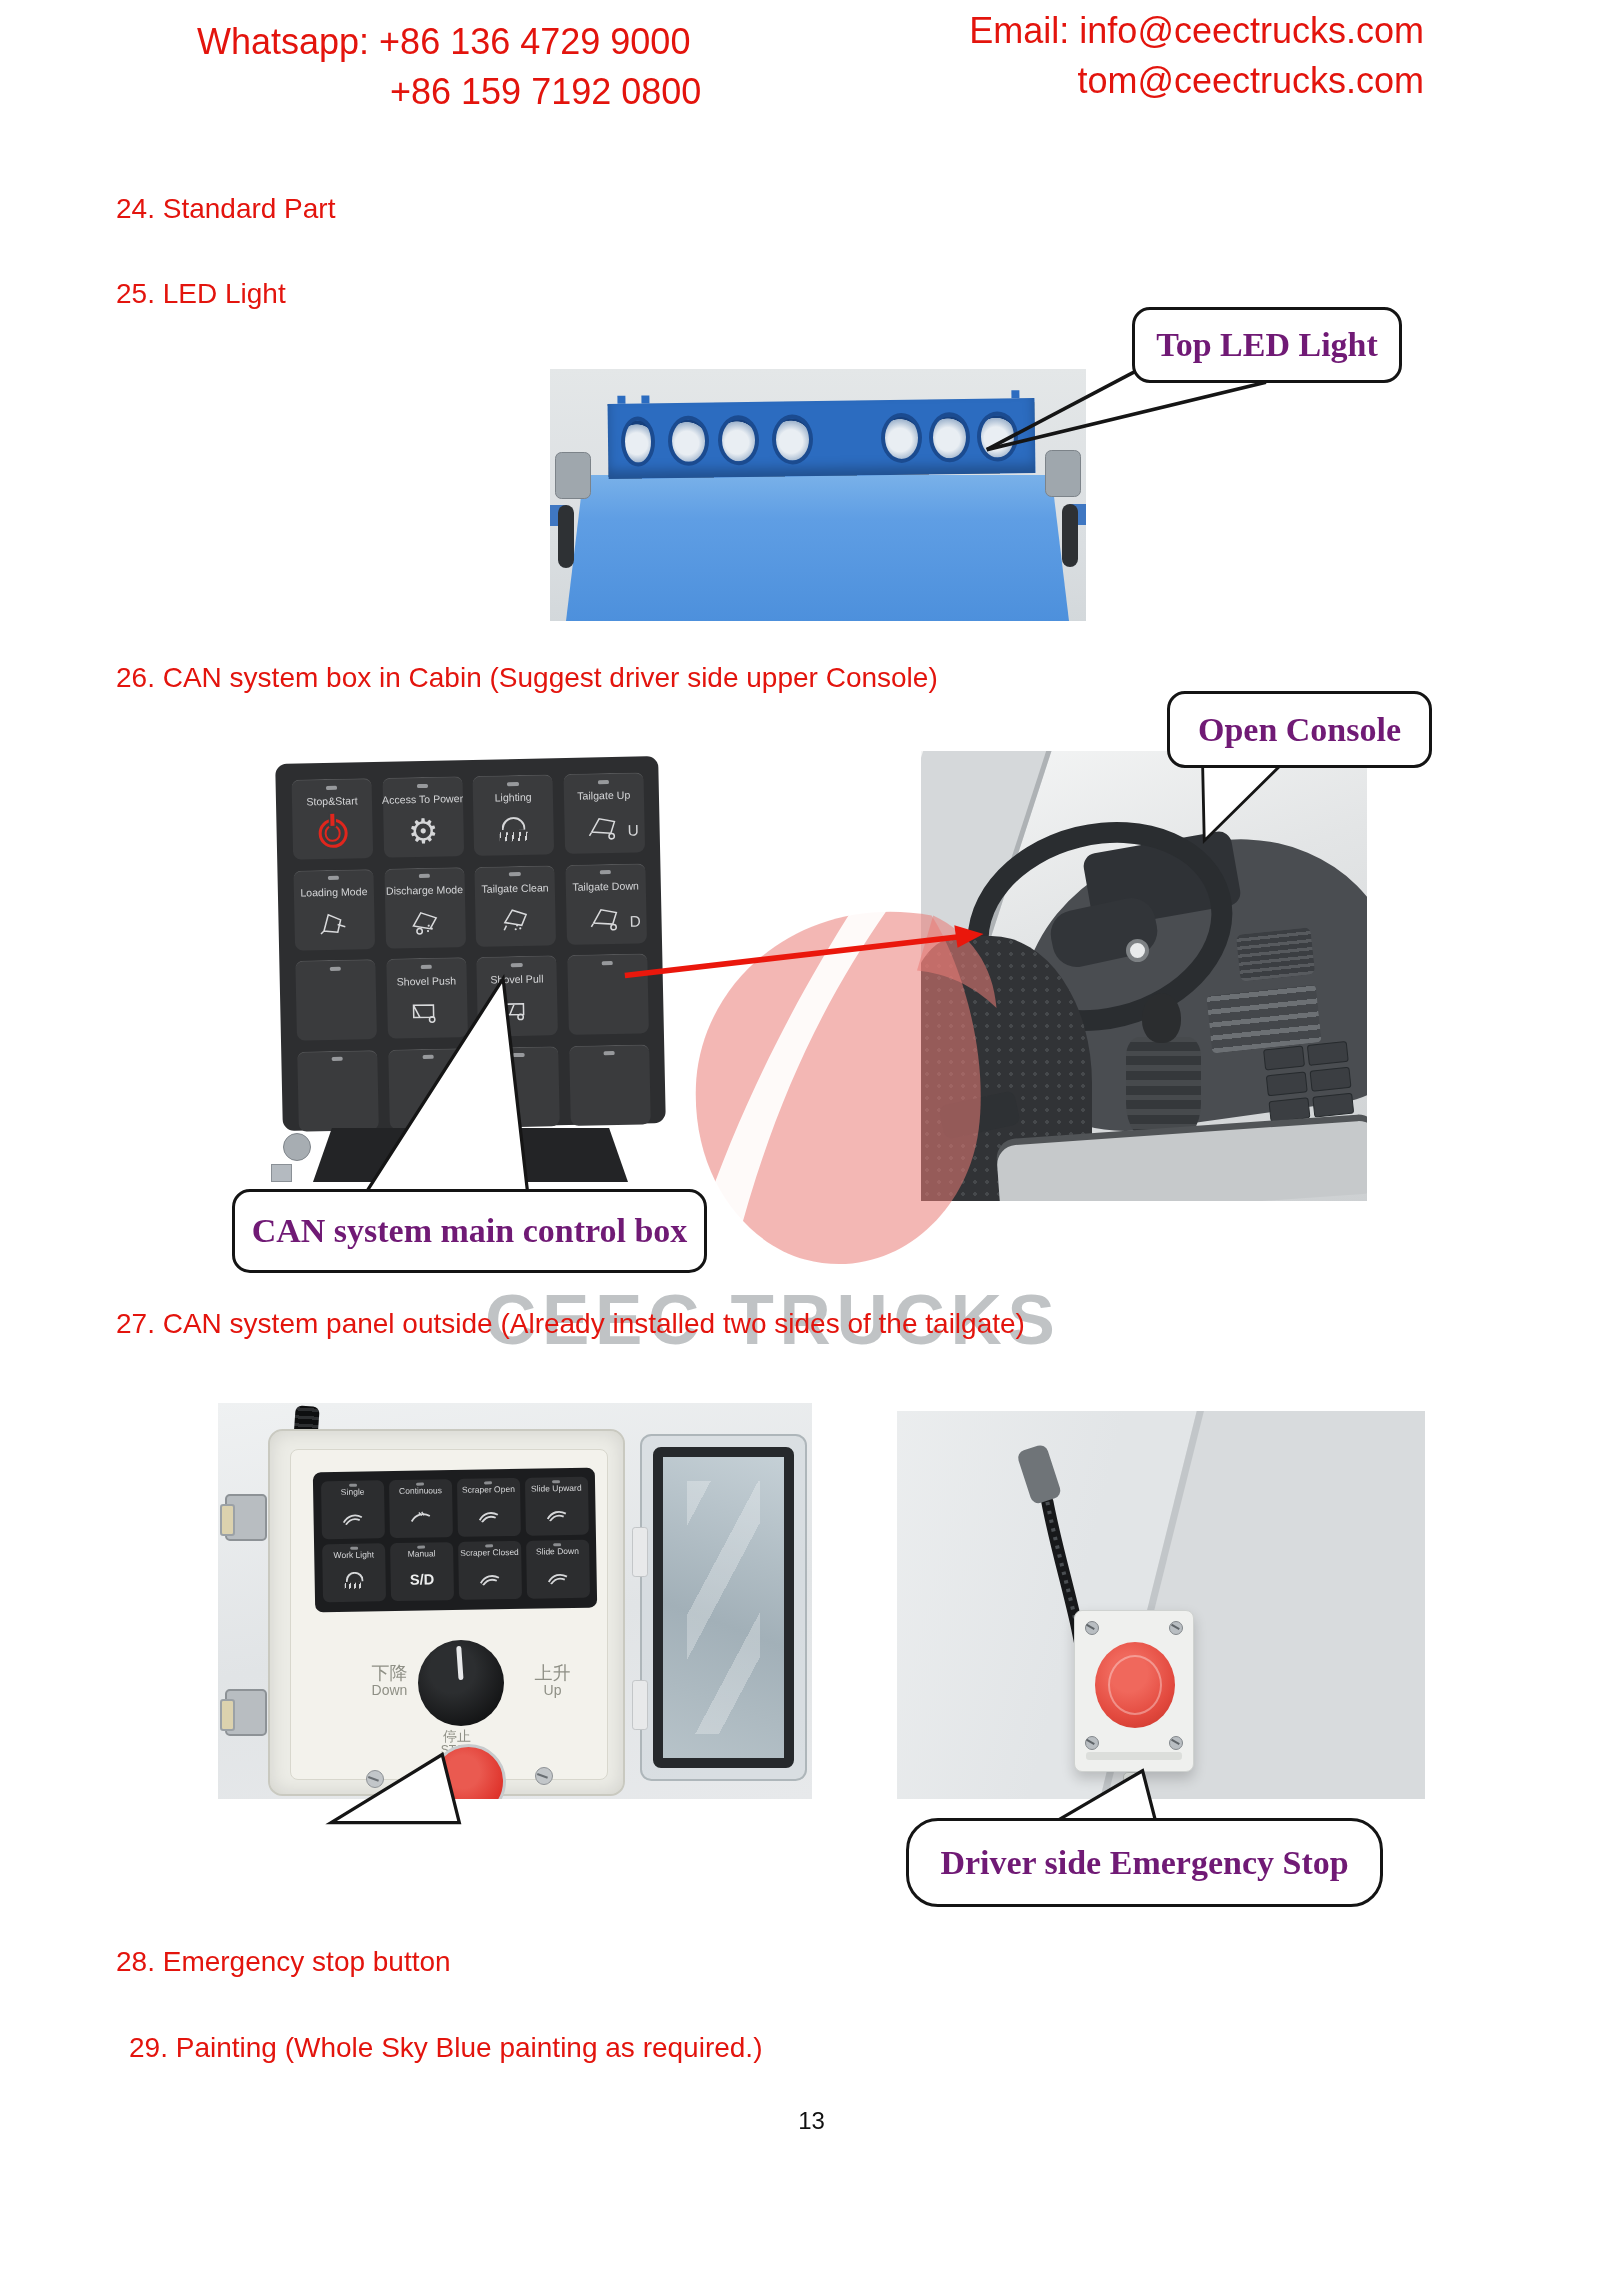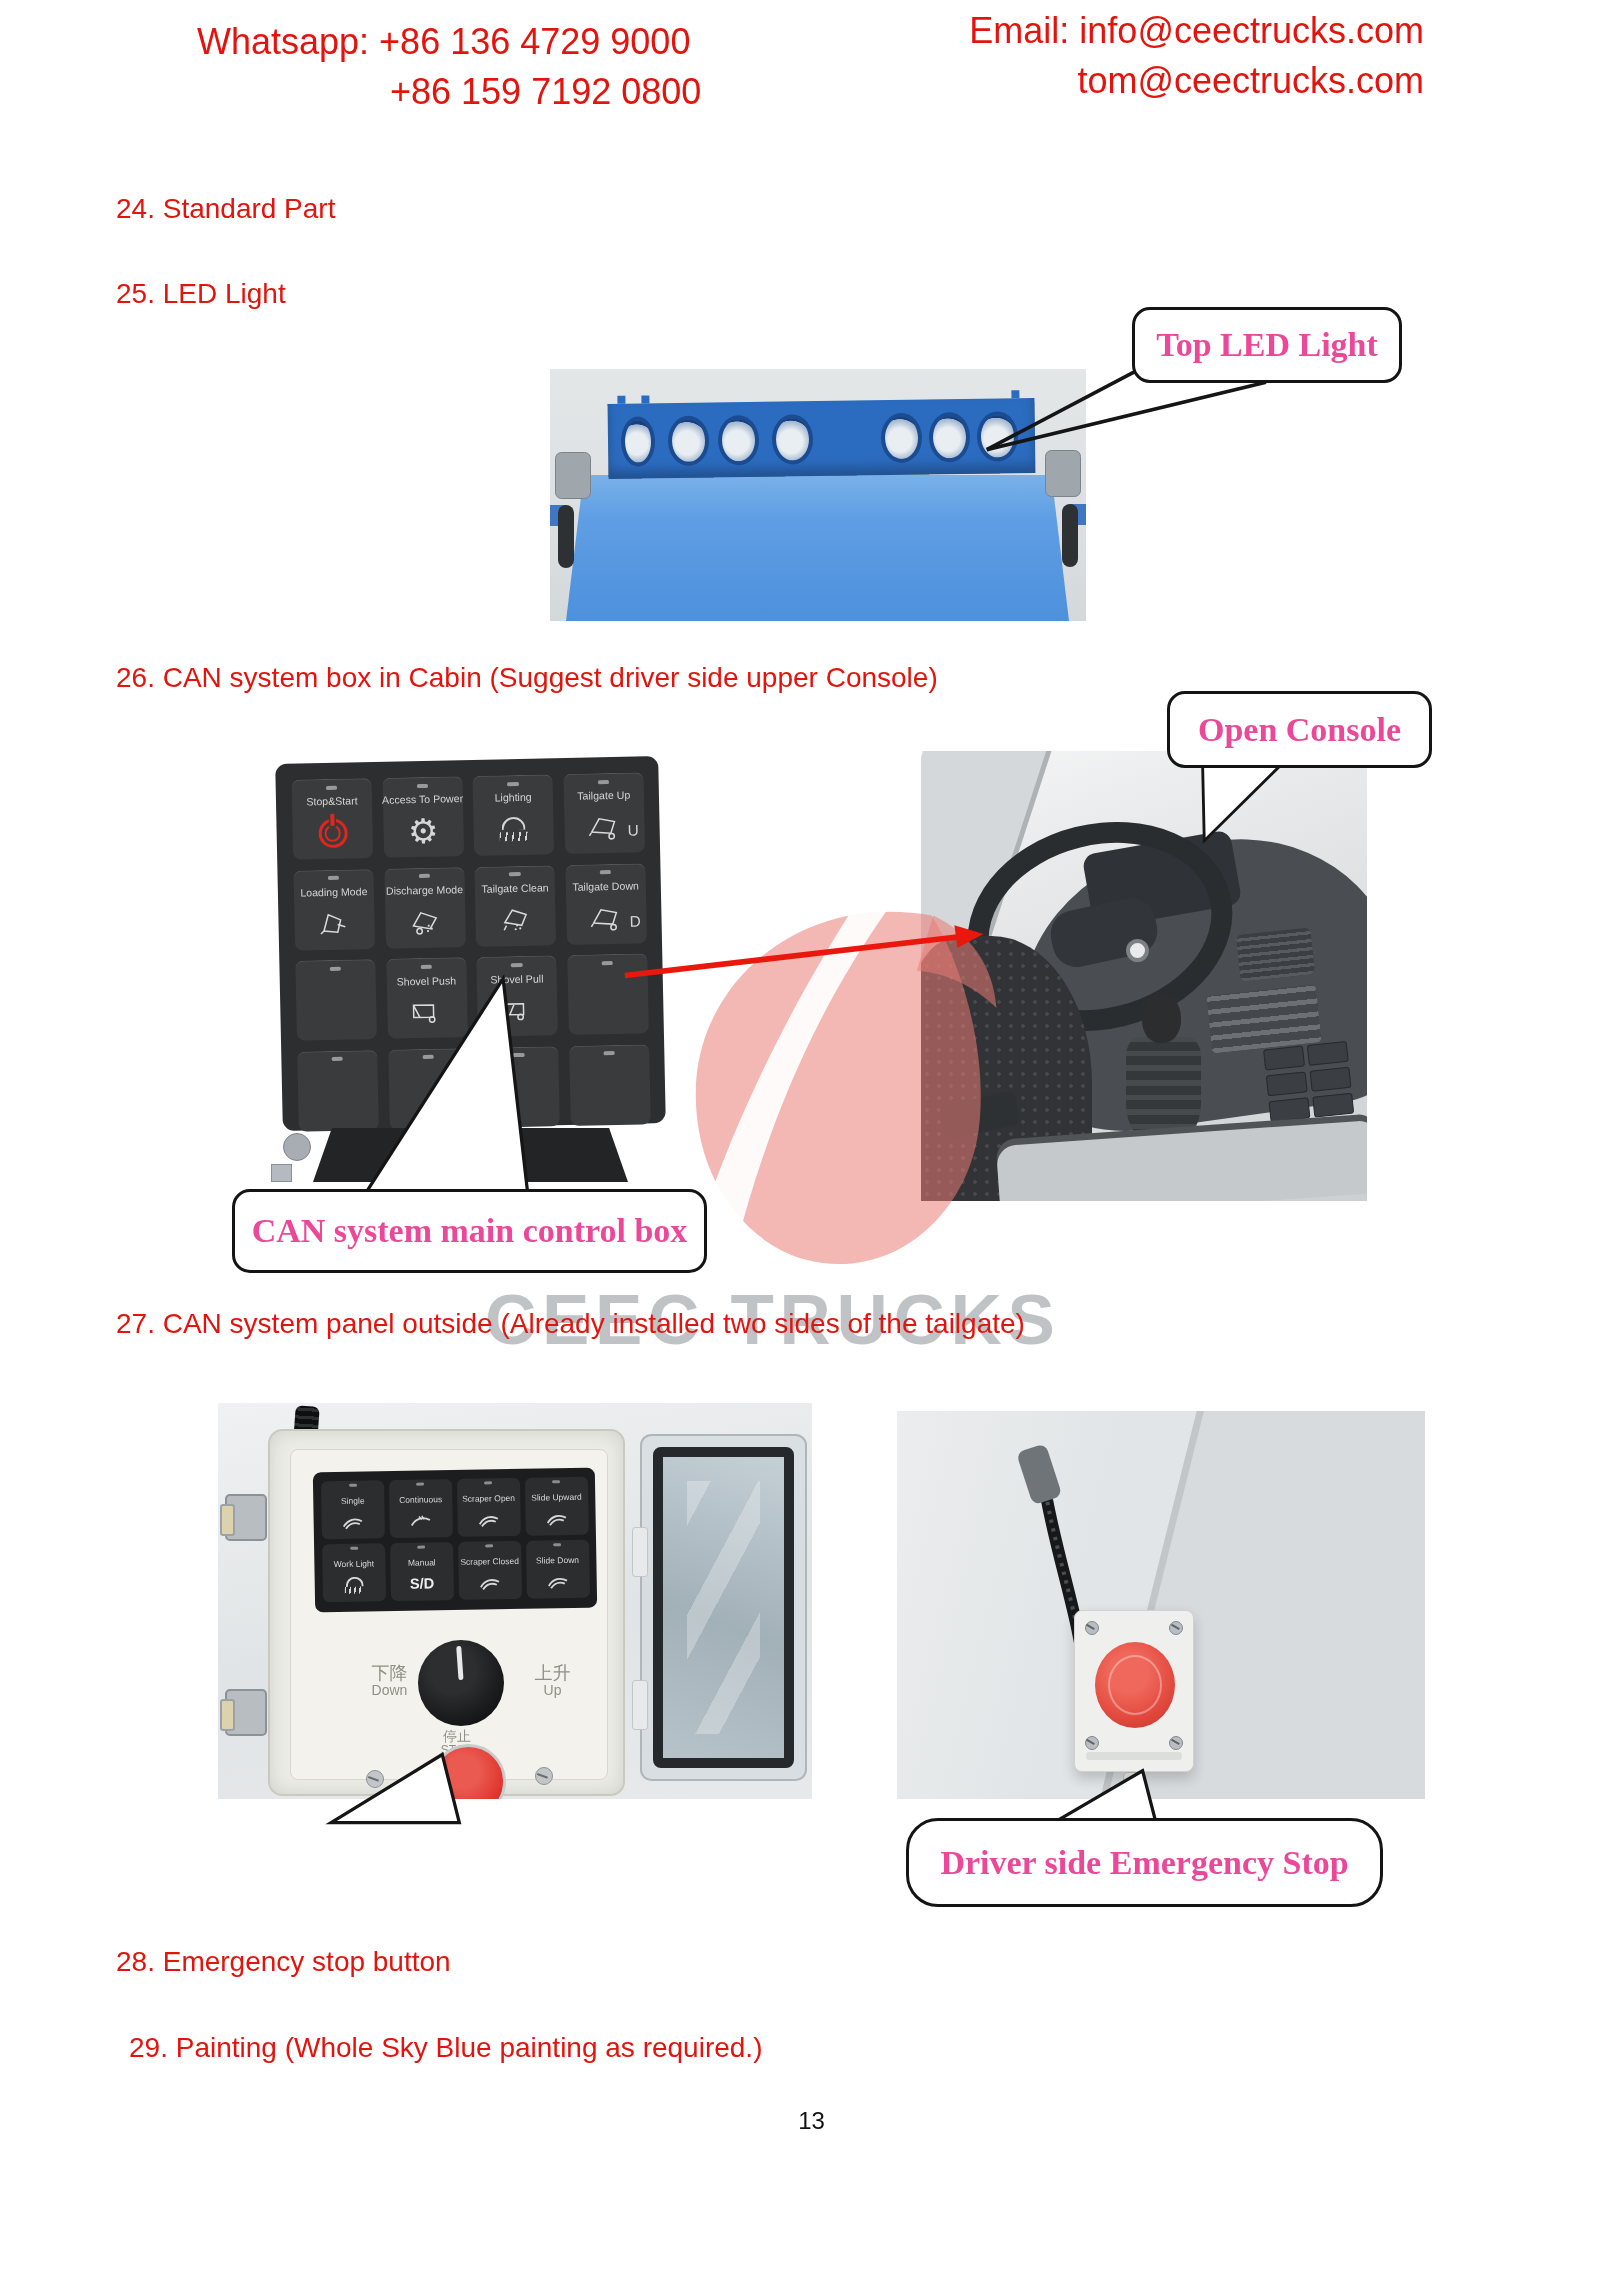--- a/index.html
+++ b/index.html
@@ -8,21 +8,21 @@
   }
   *{margin:0;padding:0;box-sizing:border-box;}
   html,body{background:#ffffff;}
   #page{position:relative;width:1623px;height:2295px;background:#fff;overflow:hidden;
         font-family:"Liberation Sans","DejaVu Sans",sans-serif;}
   .abs{position:absolute;}
   .contact{font-size:36px;color:var(--red_heading);white-space:nowrap;}
   .heading{font-size:28px;color:var(--red_heading);white-space:nowrap;z-index:5;}
   .callout{position:absolute;background:#fff;border:3.2px solid var(--callout_border);border-radius:18px;
            display:flex;align-items:center;justify-content:center;z-index:7;
-           font-family:"Liberation Serif","DejaVu Serif",serif;font-weight:bold;font-size:34px;color:#ec4899;}
+           font-family:"Liberation Serif","DejaVu Serif",serif;font-weight:bold;font-size:34px;color:#701a75;}
   .photo{position:absolute;overflow:hidden;}
   svg.overlay{position:absolute;left:0;top:0;z-index:6;pointer-events:none;}
   svg.wm{position:absolute;left:0;top:0;z-index:3;pointer-events:none;}
   .wmtext{position:absolute;left:485px;top:1279px;width:682px;z-index:2;
           font-size:71px;font-weight:bold;letter-spacing:5.7px;color:var(--watermark_gray);opacity:.62;white-space:nowrap;}
   .pagenum{position:absolute;left:0;top:2107px;width:1623px;text-align:center;font-size:24px;color:#111;}
 
   
   #photo-led{left:550px;top:369px;width:536px;height:252px;background:linear-gradient(180deg,#e4e7e8 0%,#dadee1 70%,#d3d8db 100%);}
   .led-bar{position:absolute;left:58px;top:32px;width:427px;height:75px;background:var(--bar_blue);transform:rotate(-0.8deg);
@@ -85,21 +85,21 @@
 
   
   #photo-passenger{left:218px;top:1403px;width:594px;height:396px;background:linear-gradient(170deg,#eff1f2 0%,#e1e4e6 55%,#e7e9eb 100%);}
   .pbox{position:absolute;left:50px;top:26px;width:357px;height:367px;background:#ecece6;border:2.4px solid #c9c9c0;border-radius:14.6px;
         box-shadow:inset 0 0 19.5px rgba(0,0,0,.12);}
   .pface{position:absolute;left:19.5px;top:18px;width:318px;height:331px;background:#f3f2ec;border:1.6px solid #d8d7cd;border-radius:8px;}
   .ppanel{position:absolute;left:23px;top:19.5px;width:282px;height:140px;background:#1c1d1f;border-radius:8px;transform:rotate(-1deg);
           padding:9px 8px;display:grid;grid-template-columns:repeat(4,63px);grid-auto-rows:58px;gap:4.9px;}
   .pbtn{position:relative;background:#2c2d2f;border-radius:6.5px;display:flex;flex-direction:column;align-items:center;}
   .pbtn .led{position:absolute;top:3.2px;left:50%;transform:translateX(-50%);width:8px;height:3.2px;border-radius:1.6px;background:#8b8d90;}
-  .pbtn .bl{margin-top:16px;font-size:8.5px;line-height:1.05;color:#d6d7d9;text-align:center;white-space:nowrap;}
+  .pbtn .bl{margin-top:7px;font-size:8.5px;line-height:1.05;color:#d6d7d9;text-align:center;white-space:nowrap;}
   .pbtn .icn{flex:1;display:flex;align-items:center;justify-content:center;}
   .sd{font-size:14.6px;font-weight:bold;color:#eceded;}
   .lamp-s{width:18px;height:9.7px;border:2px solid #d6d7d9;border-bottom:none;border-radius:9px 9px 0 0;}
   .rays-s{width:19.5px;height:6.5px;margin-top:0.8px;background:repeating-linear-gradient(100deg,#d6d7d9 0 1.6px,transparent 1.6px 4.9px);}
   .knob{position:absolute;left:127px;top:190px;width:86px;height:86px;border-radius:50%;
         background:radial-gradient(circle at 40% 35%,#2c2e30 0 30%,#141516 75%);}
   .knob .pointer{position:absolute;left:50%;top:5.7px;width:4.9px;height:34px;background:#e8e9ea;border-radius:2.4px;transform:translateX(-50%) rotate(-4deg);transform-origin:50% 100%;}
   .kn-label{position:absolute;text-align:center;color:#8f9086;line-height:1.1;}
   .kn-label .cn{font-size:18px;font-family:"DejaVu Sans",sans-serif;}
   .kn-label .en{font-size:14px;}

